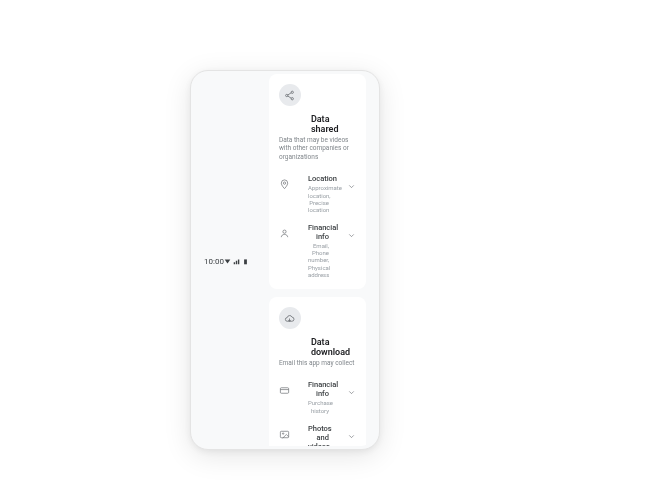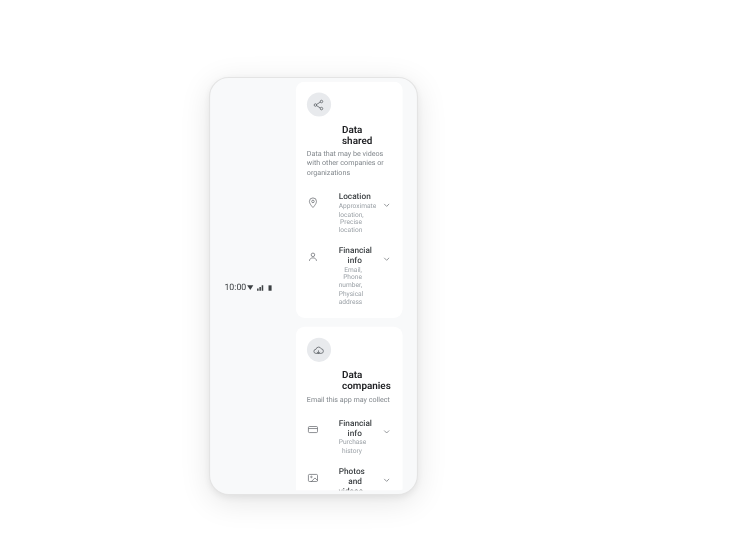--- a/index.html
+++ b/index.html
@@ -220,21 +220,21 @@
           </div>
 
           <div class="card">
             <div class="circle-icon">
               <svg viewBox="0 0 24 24">
                   <path d="M7 18a4 4 0 0 1 0-8 5.5 5.5 0 0 1 10.5-1A4 4 0 0 1 17 18H7z"></path>
                   <line x1="12" y1="12" x2="12" y2="18"></line>
                   <polyline points="9 15 12 18 15 15"></polyline>
                 </svg>
             </div>
-            <div class="card-title">Data companies</div>
+            <div class="card-title">Data download</div>
             <div class="card-sub">Email this app may collect</div>
 
             <div class="row">
               <div class="row-icon">
                 <svg viewBox="0 0 24 24">
                     <rect x="3" y="6" width="18" height="12" rx="2"></rect>
                     <line x1="3" y1="10" x2="21" y2="10"></line>
                   </svg>
               </div>
               <div class="row-text">

